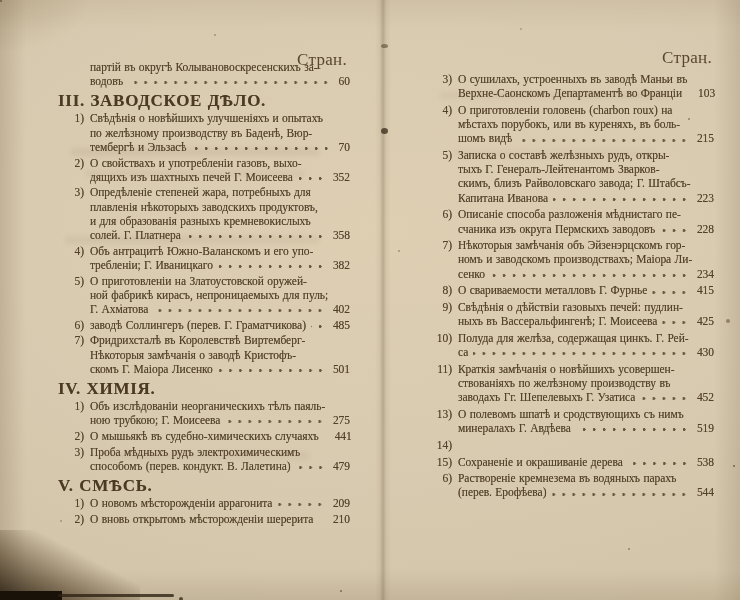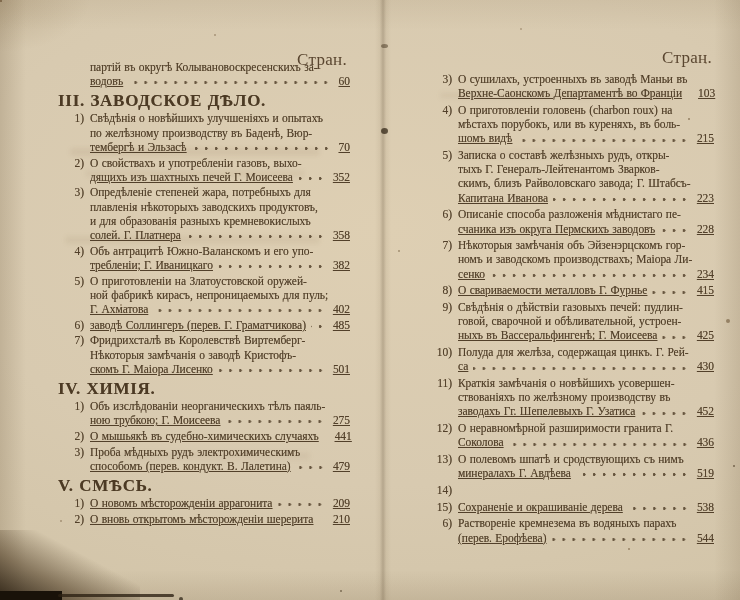--- a/index.html
+++ b/index.html
@@ -72,21 +72,21 @@
     font-size:17px;letter-spacing:.7px;font-weight:600;color:#4c3a24;
     margin:5px 0 3px 0;line-height:15px;white-space:nowrap;
   }
   .entry{display:flex;align-items:flex-start;}
   .col-left .entry{margin-bottom:1.5px;}
   .col-right .entry{margin-bottom:2.5px;}
   .num{flex:0 0 26px;text-align:right;margin-right:6px;line-height:14.2px;white-space:nowrap;}
   .body{flex:1;min-width:0;}
   .line,.lastline{line-height:14.2px;}
   .line{white-space:nowrap;}
-  .lastline{display:flex;align-items:baseline;text-decoration:underline;}
+  .lastline{display:flex;align-items:baseline;}
   .t{white-space:nowrap;flex:0 1 auto;}
   .dots{
     flex:1 1 6px;min-width:6px;height:5px;margin:0 5px;align-self:flex-end;margin-bottom:3px;
     background-image:radial-gradient(circle at 2.2px 2.5px, rgba(82,64,42,.85) 1.15px, rgba(82,64,42,0) 1.7px);
     background-size:10px 5px;background-repeat:repeat-x;background-position:right center;
   }
   .dots.nodots{background-image:none;}
   .pg{flex:0 0 auto;white-space:nowrap;}
 </style>
 </head>
@@ -328,21 +328,20 @@
             <span class="t">О свариваемости металловъ Г. Фурнье</span>
             <span class="dots"></span>
             <span class="pg">415</span>
           </div>
         </div>
       </div>
       <div class="entry">
         <span class="num">9)</span>
         <div class="body">
           <div class="line">Свѣдѣнія о дѣйствіи газовыхъ печей: пудлин-</div>
-          <div class="line">говой, сварочной и обѣливательной, устроен-</div>
           <div class="lastline">
             <span class="t">ныхъ въ Вассеральфингенѣ; Г. Моисеева</span>
             <span class="dots"></span>
             <span class="pg">425</span>
           </div>
         </div>
       </div>
       <div class="entry">
         <span class="num">10)</span>
         <div class="body">
@@ -356,31 +355,20 @@
       </div>
       <div class="entry">
         <span class="num">11)</span>
         <div class="body">
           <div class="line">Краткія замѣчанія о новѣйшихъ усовершен-</div>
           <div class="line">ствованіяхъ по желѣзному производству въ</div>
           <div class="lastline">
             <span class="t">заводахъ Гг. Шепелевыхъ Г. Узатиса</span>
             <span class="dots"></span>
             <span class="pg">452</span>
-          </div>
-        </div>
-      </div>
-      <div class="entry">
-        <span class="num">12)</span>
-        <div class="body">
-          <div class="line">О неравномѣрной разширимости гранита Г.</div>
-          <div class="lastline">
-            <span class="t">Соколова</span>
-            <span class="dots"></span>
-            <span class="pg">436</span>
           </div>
         </div>
       </div>
       <div class="entry">
         <span class="num">13)</span>
         <div class="body">
           <div class="line">О полевомъ шпатѣ и сродствующихъ съ нимъ</div>
           <div class="lastline">
             <span class="t">минералахъ Г. Авдѣева</span>
             <span class="dots"></span>

